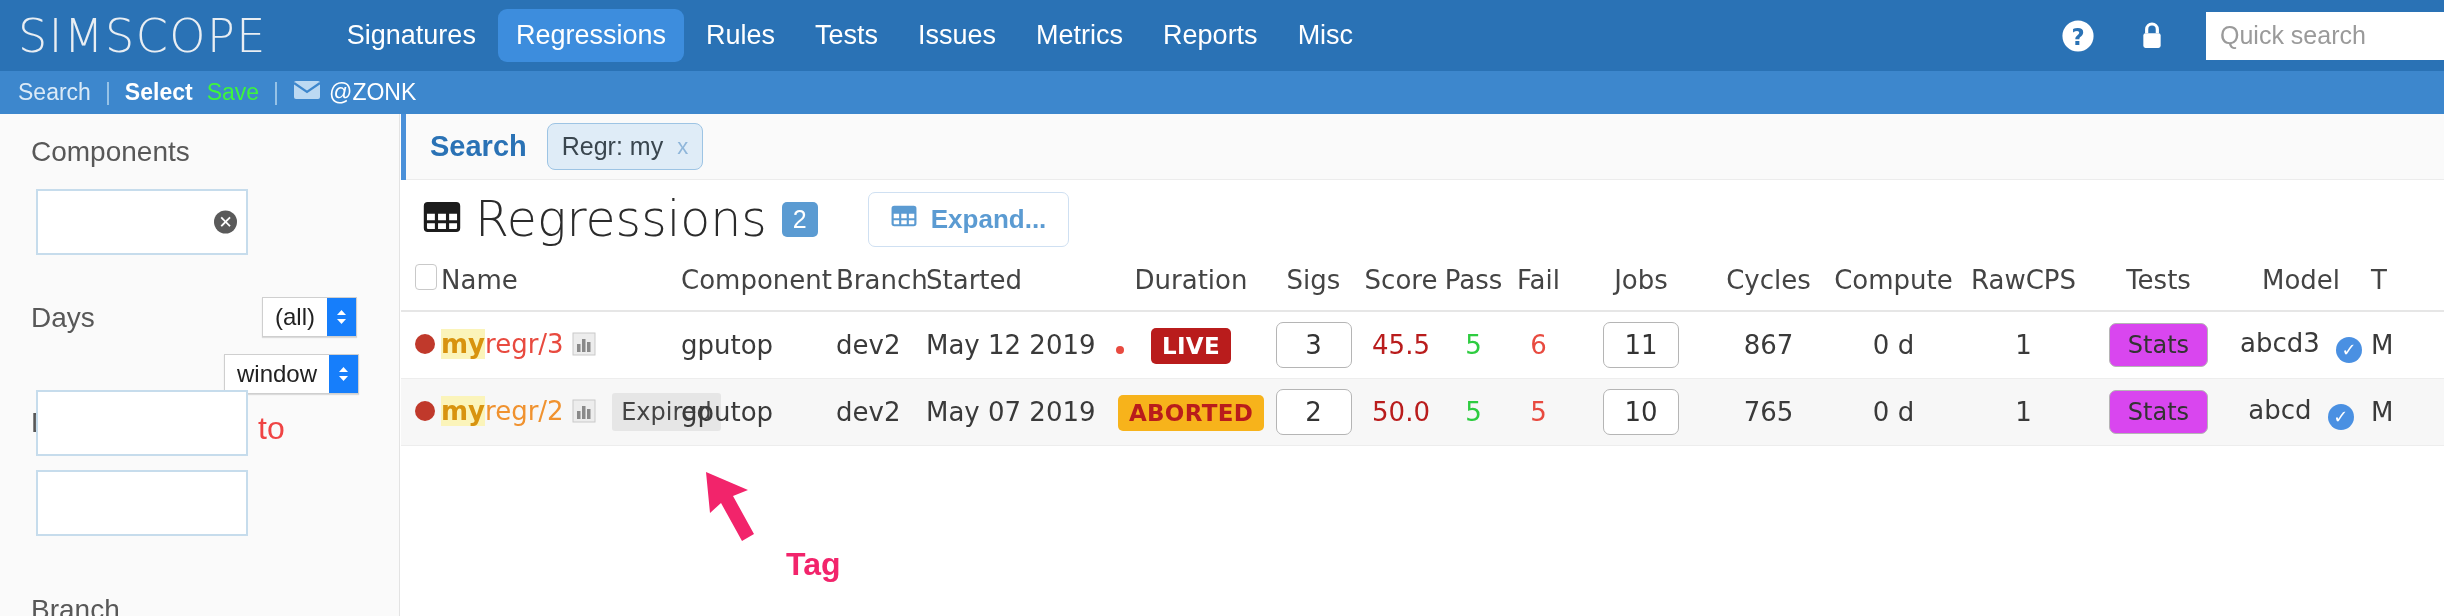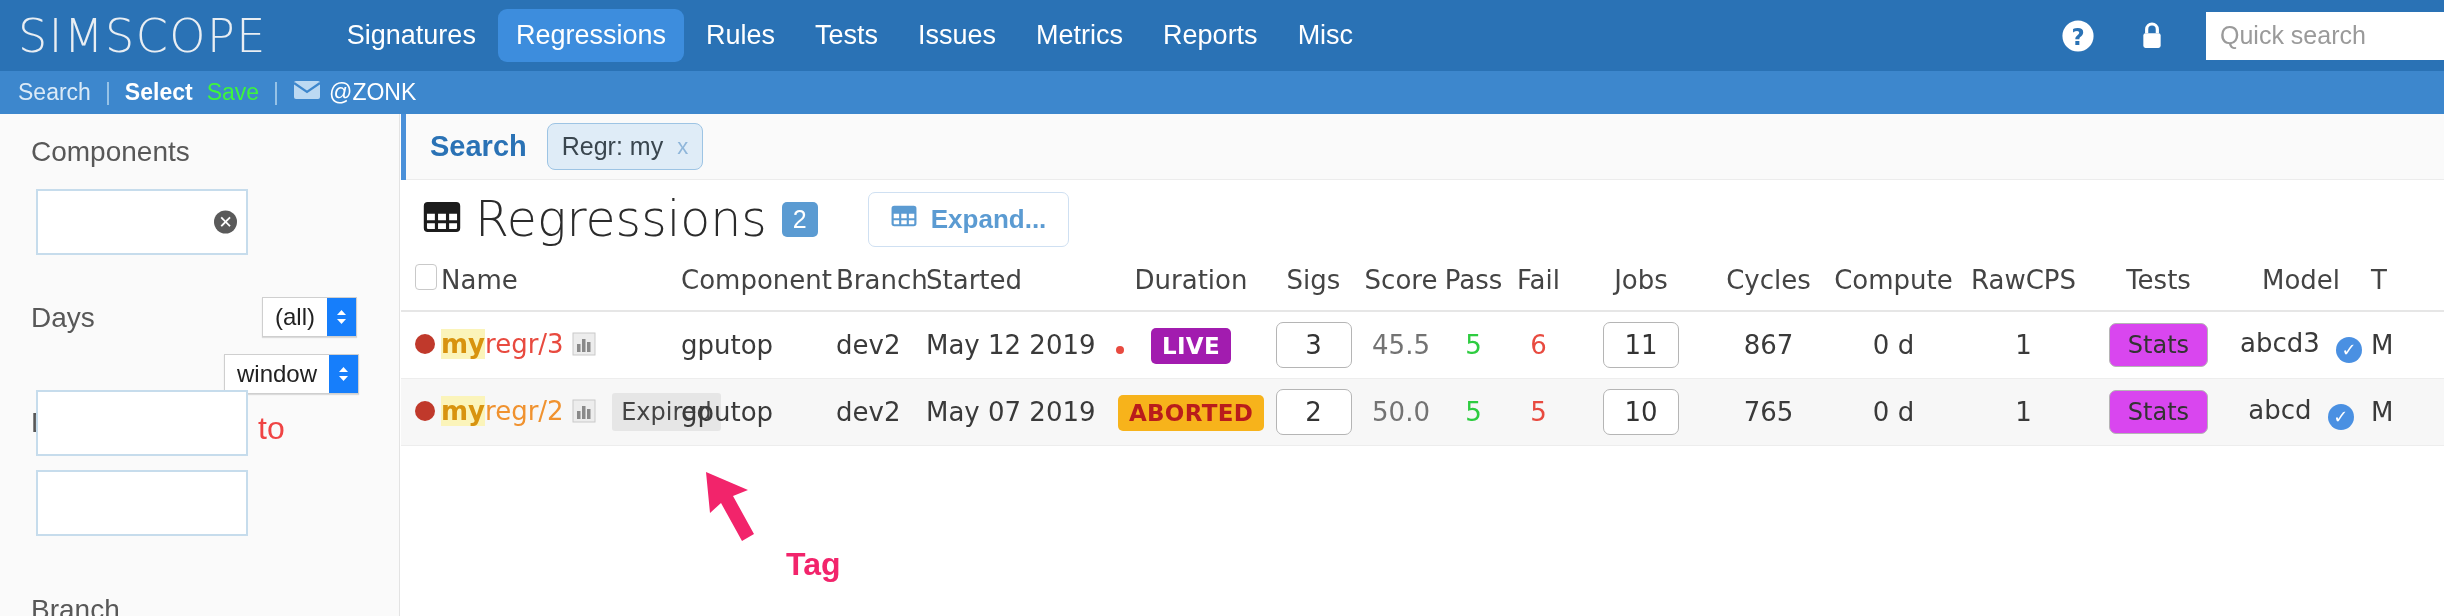--- a/index.html
+++ b/index.html
@@ -217,40 +217,40 @@
   .hl { background:#fbf4ba; }
   .nm-red { color:#e84a3f; }
   .nm-orange { color:#f0922f; }
   .mini-chart { display:inline-block; vertical-align:-3px; }
   .expired-tag {
     background:#e6e6e6; color:#444; font-size:24px;
     padding: 5px 9px; border-radius: 3px; margin-left: 8px;
   }
   .tiny-dot { width:8px; height:8px; border-radius:50%; background:#e84a3f; display:inline-block; }
   .badge-live {
-    background:#a21caf; color:#fff; font-weight:bold; font-size:23px;
+    background:#b91c1c; color:#fff; font-weight:bold; font-size:23px;
     padding: 5px 11px; border-radius:5px; letter-spacing:.3px;
   }
   .badge-aborted {
     background:#f7b31b; color:#b91c1c; font-weight:bold; font-size:23px;
     padding: 5px 11px; border-radius:5px; letter-spacing:.3px;
   }
   .numbox {
     display:inline-block; min-width: 76px; text-align:center;
     border: 1px solid #b5b5b5; border-radius: 7px;
     padding: 7px 0; font-size: 26px; color:#333; background:#fff;
     cursor: pointer;
   }
   .statsbox {
     display:inline-block; text-align:center;
     border: 1px solid #b5b5b5; border-radius: 7px;
     padding: 7px 18px; font-size: 24px; color:#333; background:#d946ef;
     cursor: pointer;
   }
-  .score { color:#737373; }
+  .score { color:#b91c1c; }
   .pass { color:#2ecc40; }
   .fail { color:#e84a3f; }
   .check-blue {
     display:inline-block; width: 26px; height:26px; border-radius:50%;
     background:#4a90e2; color:#fff; font-size: 18px; line-height:26px;
     text-align:center; vertical-align:-4px; margin-left: 8px;
     font-family:"DejaVu Sans", sans-serif;
   }
 
   

